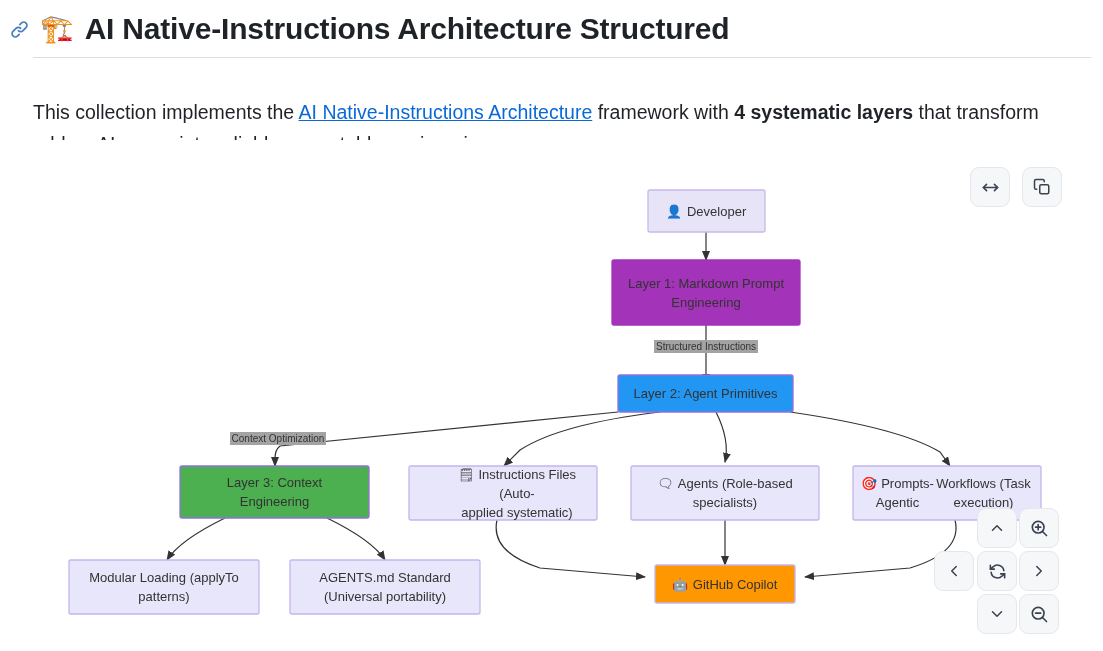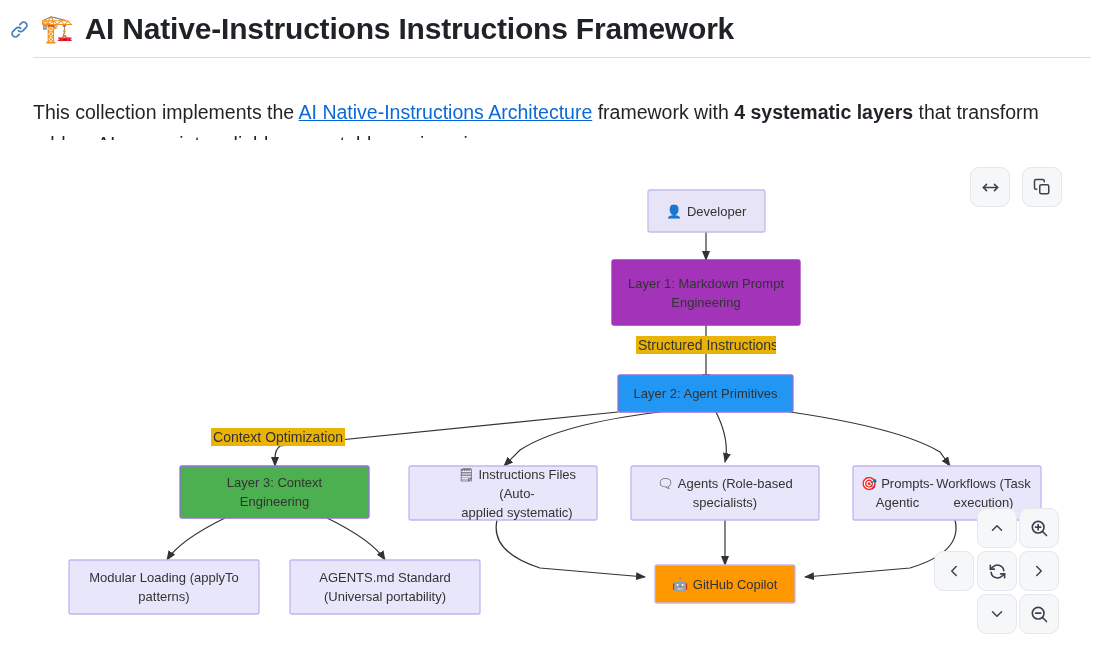--- a/index.html
+++ b/index.html
@@ -92,23 +92,23 @@
     display: flex;
     align-items: center;
     justify-content: center;
     padding: 0 8px;
     box-sizing: border-box;
   }
   .nlabel .ico { margin-right: 4px; font-size: 13px; }
 
   .edge-label {
     font-family: "Liberation Sans", sans-serif;
-    font-size: 14px;
+    font-size: 10px;
     color: #333333;
-    background: #eab308;
+    background: #a3a3a3;
     display: inline-block;
     padding: 1px 2px;
     white-space: nowrap;
   }
 
   
   .ctrl-btn {
     position: absolute;
     width: 40px; height: 40px;
     background: #f6f7f9;
@@ -127,21 +127,21 @@
 
 <div id="page">
 
   <div class="header-row">
     <span class="anchor-icon">
       <svg width="19" height="19" viewBox="0 0 16 16" fill="currentColor">
         <path d="M7.775 3.275a.75.75 0 0 0 1.06 1.06l1.25-1.25a2 2 0 1 1 2.83 2.83l-2.5 2.5a2 2 0 0 1-2.83 0 .75.75 0 0 0-1.06 1.06 3.5 3.5 0 0 0 4.95 0l2.5-2.5a3.5 3.5 0 0 0-4.95-4.95l-1.25 1.25Zm-4.69 9.64a2 2 0 0 1 0-2.83l2.5-2.5a2 2 0 0 1 2.83 0 .75.75 0 0 0 1.06-1.06 3.5 3.5 0 0 0-4.95 0l-2.5 2.5a3.5 3.5 0 0 0 4.95 4.95l1.25-1.25a.75.75 0 0 0-1.06-1.06l-1.25 1.25a2 2 0 0 1-2.83 0Z"></path>
       </svg>
     </span>
     <span class="title-emoji">🏗️</span>
-    <span class="page-title">AI Native-Instructions Instructions Framework</span>
+    <span class="page-title">AI Native-Instructions Architecture Structured</span>
   </div>
   <div class="header-rule"></div>
 
   <p class="intro">
     <span>This collection implements the </span><a href="#">AI Native-Instructions Architecture</a><span> framework with </span><b>4 systematic layers</b><span> that transform ad-hoc AI usage into reliable, repeatable engineering:</span>
   </p>
 
   <div class="diagram">
     <svg width="1103" height="511" viewBox="0 0 1103 511" xmlns="http://www.w3.org/2000/svg">
       <defs>

